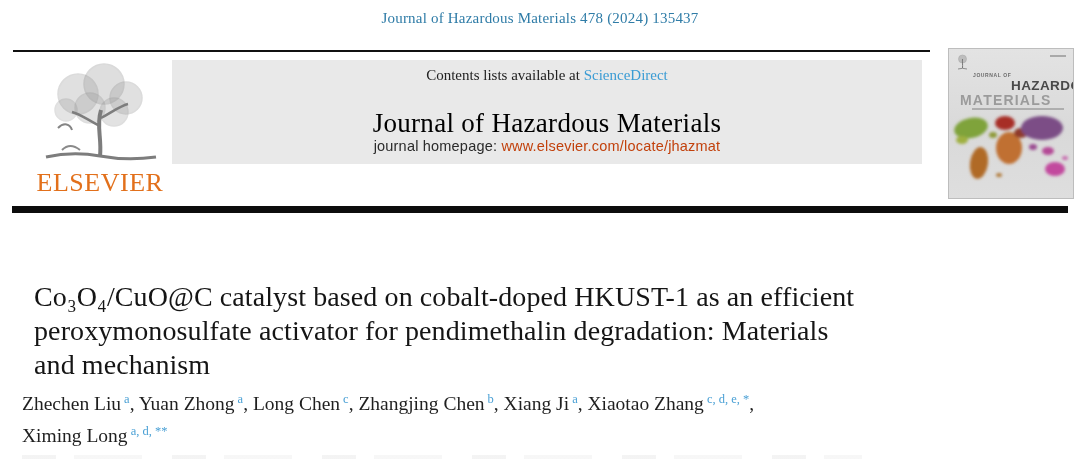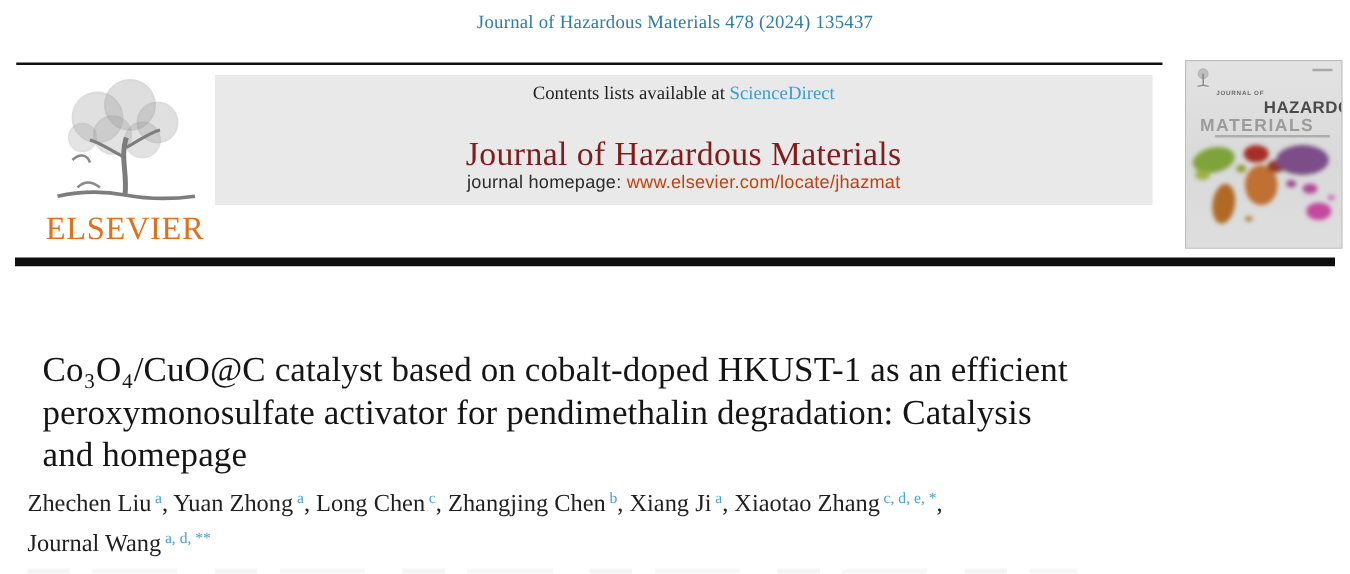--- a/index.html
+++ b/index.html
@@ -21,21 +21,21 @@
   .publisher-name{
     position:absolute;left:0;bottom:2px;width:140px;text-align:center;
     font-size:26px;color:#e2701b;letter-spacing:.5px;
   }
   
   .masthead-box{
     position:absolute;left:172px;top:60px;width:750px;height:104px;background:#e9e9e9;
     text-align:center;
   }
   .contents-line{position:absolute;top:7px;left:0;width:100%;font-size:15px;color:#222;}
-  .journal-name{position:absolute;top:48px;left:0;width:100%;font-size:27px;color:#7f1d1d;letter-spacing:.3px;}
+  .journal-name{position:absolute;top:48px;left:0;width:100%;font-size:27px;color:#000000;letter-spacing:.3px;}
   .homepage-line{
     position:absolute;bottom:10px;left:0;width:100%;
     font-family:"Liberation Sans","DejaVu Sans",sans-serif;font-size:14.5px;color:#2b2b2b;letter-spacing:.2px;
   }
   .link{color:#3b9cd4;text-decoration:none;cursor:pointer;}
   .url{color:#c2410c;}
   
   .cover-thumb{
     position:absolute;left:948px;top:48px;width:126px;height:151px;
     background:linear-gradient(180deg,#e3e3e3 0%,#d9d9d9 55%,#dedede 100%);
@@ -146,24 +146,24 @@
         <ellipse cx="116" cy="47" rx="3" ry="2" fill="#c86aae"></ellipse>
         <ellipse cx="50" cy="64" rx="3" ry="2" fill="#b07a3a"></ellipse>
       </g>
     </svg>
   </div>
 
   <div class="thick-rule"></div>
 
   <h1 class="title">
     <div>Co₃O₄/CuO@C catalyst based on cobalt-doped HKUST-1 as an efficient</div>
-    <div>peroxymonosulfate activator for pendimethalin degradation: Catalysis</div>
-    <div>and homepage</div>
+    <div>peroxymonosulfate activator for pendimethalin degradation: Materials</div>
+    <div>and mechanism</div>
   </h1>
 
   <div class="authors">
     <div><span class="author"><span>Zhechen Liu</span><sup class="aff">a</sup></span><span class="sep">, </span><span class="author"><span>Yuan Zhong</span><sup class="aff">a</sup></span><span class="sep">, </span><span class="author"><span>Long Chen</span><sup class="aff">c</sup></span><span class="sep">, </span><span class="author"><span>Zhangjing Chen</span><sup class="aff">b</sup></span><span class="sep">, </span><span class="author"><span>Xiang Ji</span><sup class="aff">a</sup></span><span class="sep">, </span><span class="author"><span>Xiaotao Zhang</span><sup class="aff">c, d, e, *</sup></span><span class="sep">,</span></div>
-    <div><span class="author"><span>Journal Wang</span><sup class="aff">a, d, **</sup></span><span class="sep"></span></div>
+    <div><span class="author"><span>Ximing Long</span><sup class="aff">a, d, **</sup></span><span class="sep"></span></div>
   </div>
 
   <div class="cutoff"></div>
 
 </div>
 
 </body></html>

